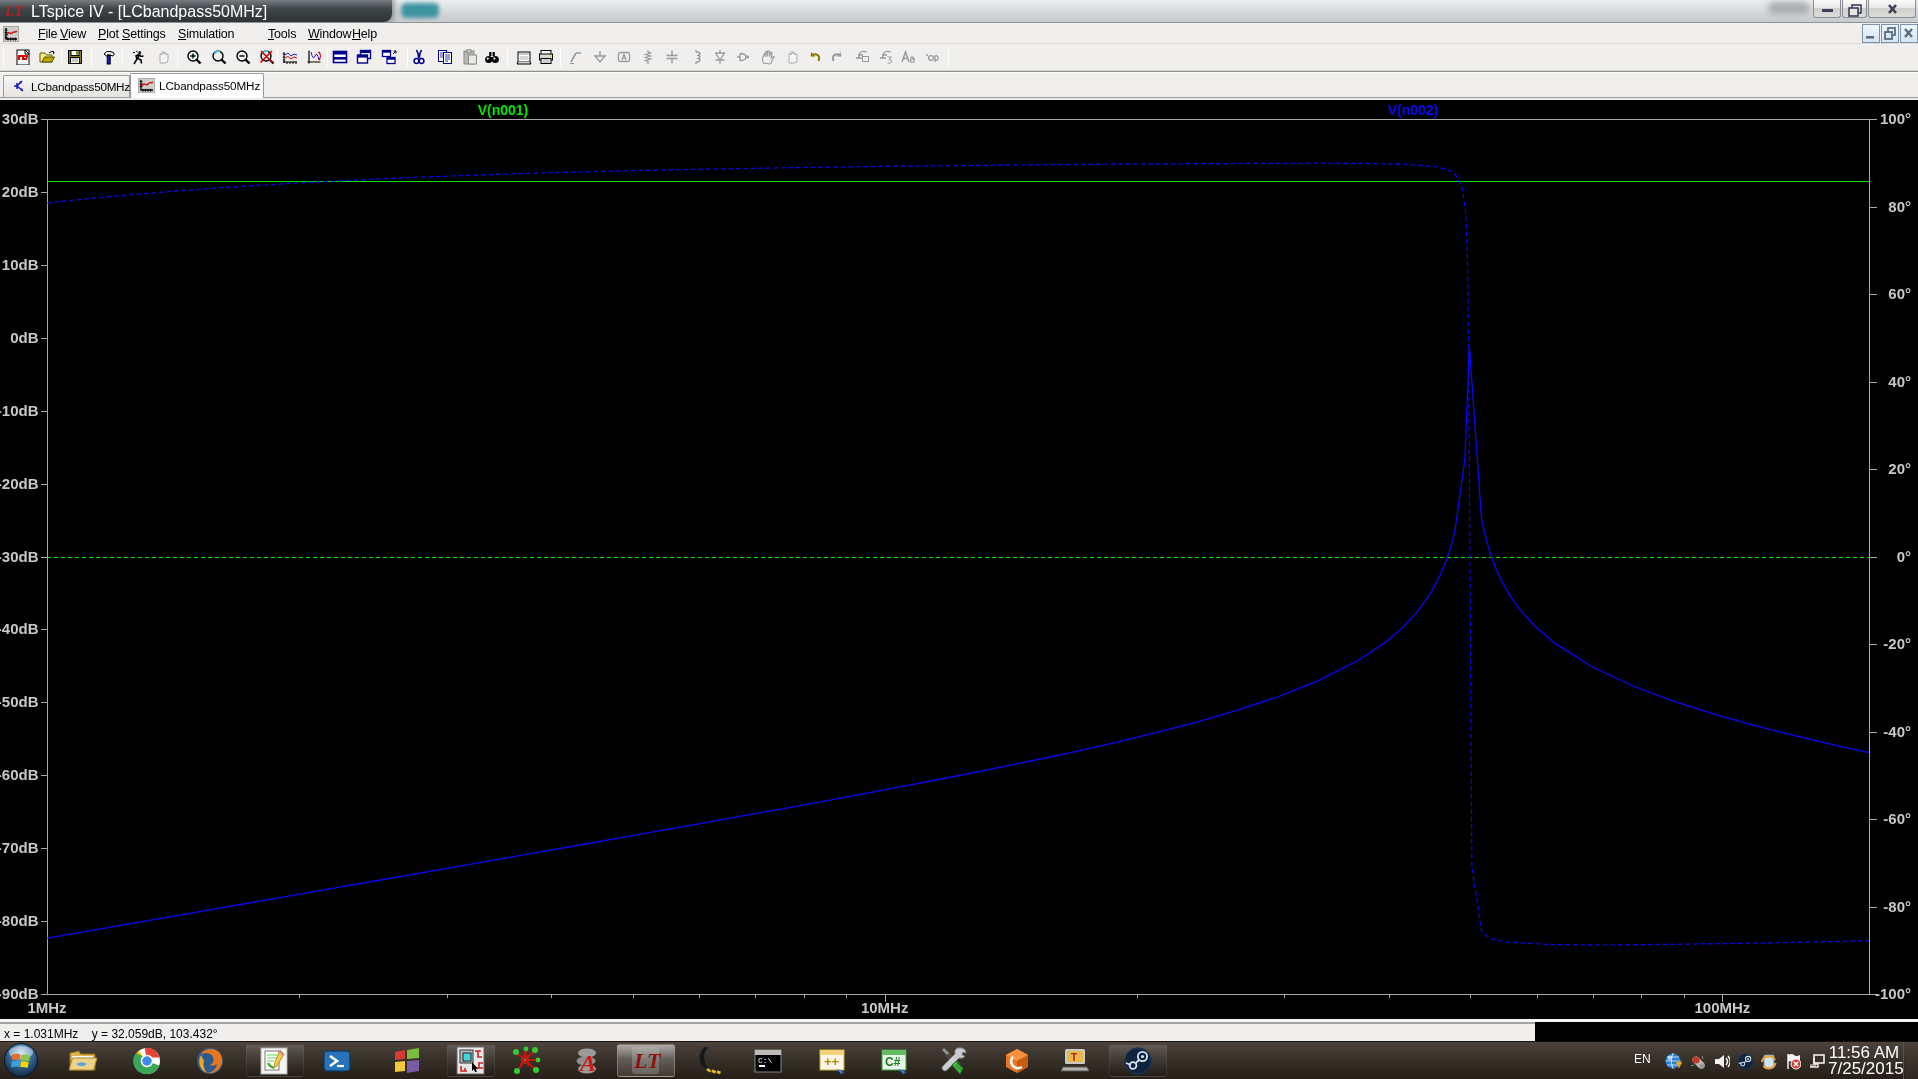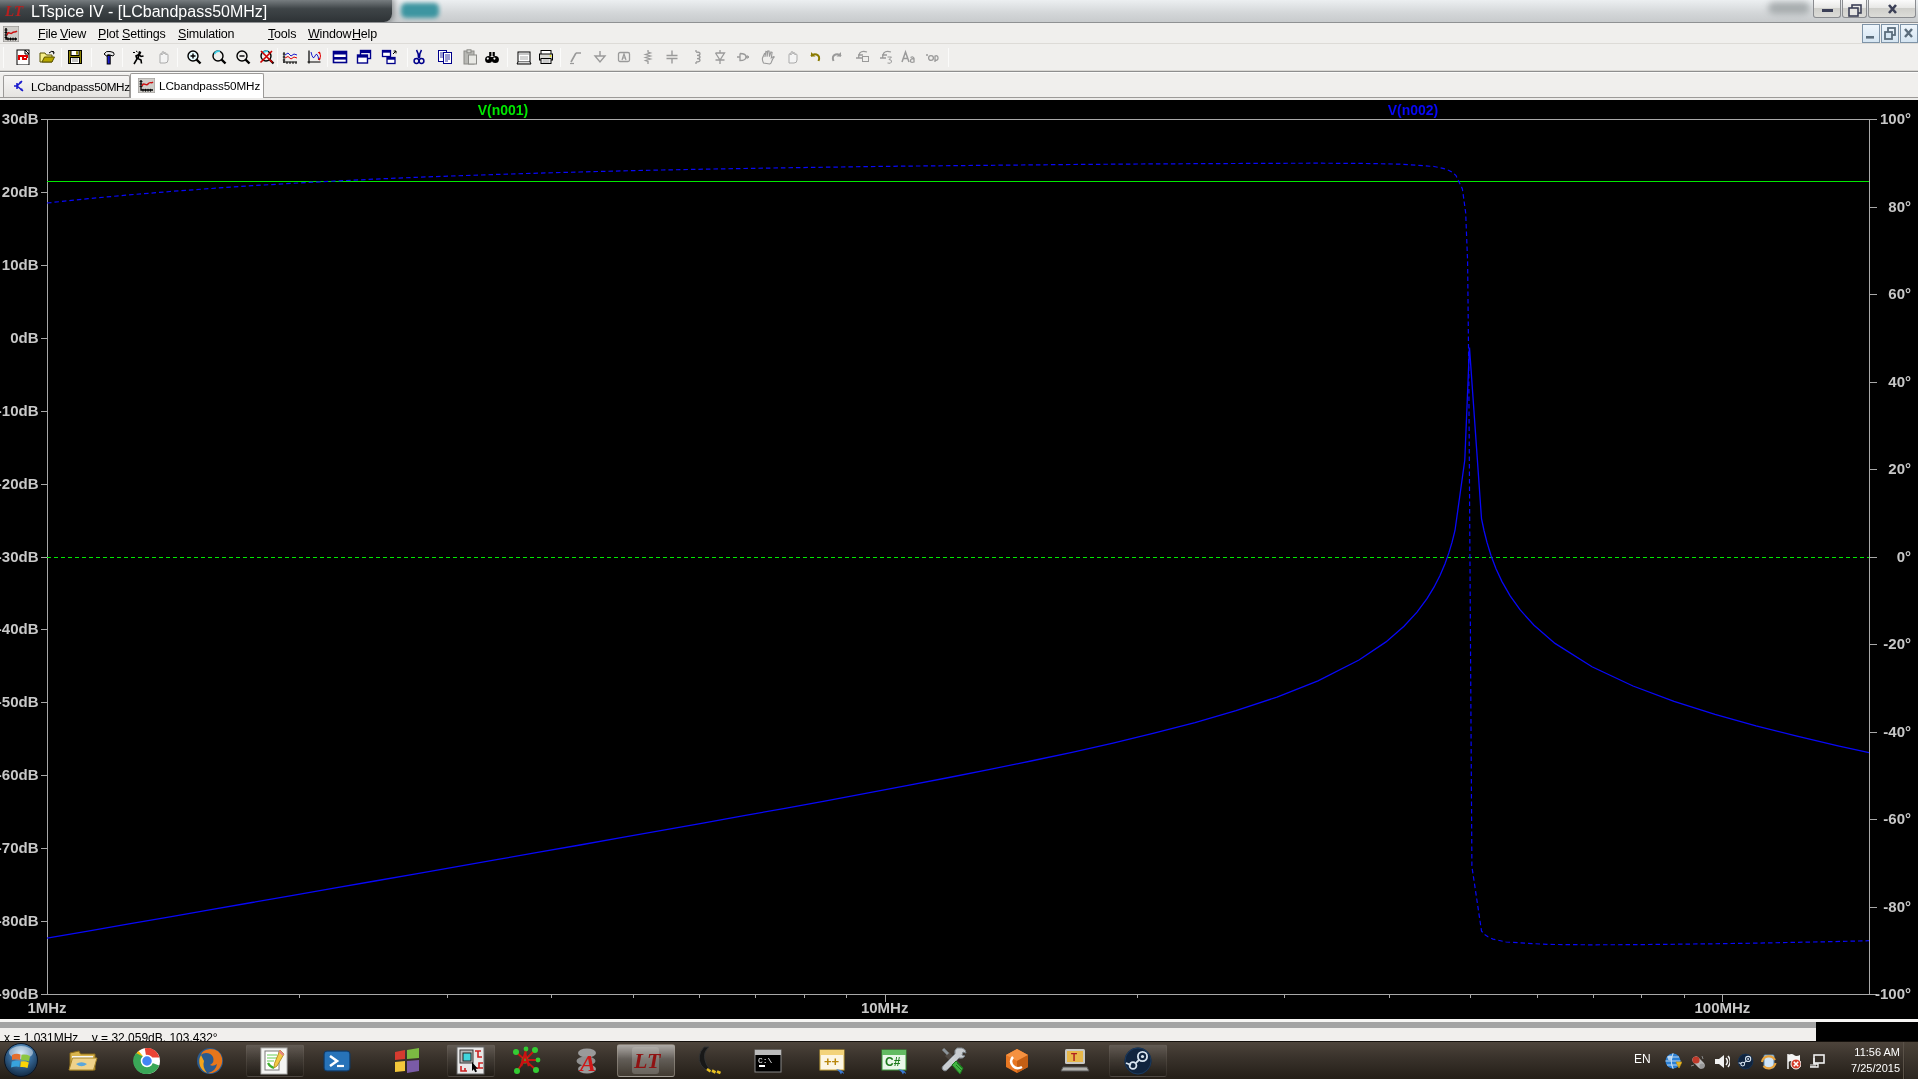--- a/index.html
+++ b/index.html
@@ -30,32 +30,32 @@
 #tabbar{position:absolute;left:0;top:71px;width:1918px;height:27px;background:#f0efed;
  border-top:1px solid #8e8e8e;box-shadow:inset 0 1px 0 #fbfbfa}
 #tabline{position:absolute;left:0;top:25px;width:1918px;height:1px;background:#9c9a98}
 .tab{position:absolute;font-size:11.7px;letter-spacing:-0.1px;color:#000}
 #tab1{position:absolute;left:3px;top:3px;width:127px;height:22px;background:linear-gradient(#f7f6f5,#e6e4e1);
  border:1px solid #9c9a98;border-bottom:none;border-top-left-radius:2px;border-top-right-radius:2px}
 #tab2{position:absolute;left:130px;top:1px;width:134px;height:25px;background:#fff;
  border:1px solid #9c9a98;border-bottom:none;border-top-left-radius:2px;border-top-right-radius:2px}
 #pane{position:absolute;left:0;top:98px;width:1918px;height:921px;background:#000}
 #statusline{position:absolute;left:0;top:1019px;width:1918px;height:3px;background:#f6f5f3}
-#statusbar{position:absolute;left:0;top:1022px;width:1816px;height:19px;background:#f1efed;
- border-top:6px solid #a3a3a3;font-size:12px;color:#000}
+#statusbar{position:absolute;left:0;top:1022px;width:1535px;height:19px;background:#f1efed;
+ border-top:2px solid #a3a3a3;font-size:12px;color:#000}
 #taskbar{position:absolute;left:0;top:1041px;width:1918px;height:38px;
  background:linear-gradient(#4d443b,#3a332c 40%,#262019 95%);border-top:1px solid #15110d;overflow:hidden}
 .tbi{position:absolute;top:4px;width:30px;height:30px}
 .tbframe{position:absolute;top:2px;height:33px;border:1px solid #7a726636;border-radius:3px;
  background:linear-gradient(rgba(255,255,255,.14),rgba(255,255,255,.05) 45%,rgba(0,0,0,.12))}
 .tbframe.active{background:linear-gradient(rgba(255,255,255,.55),rgba(255,255,255,.22) 45%,rgba(130,120,105,.3));
  border:1px solid #a59d9288}
 .trayico{position:absolute;top:11px;width:17px;height:17px}
 #clock{position:absolute;left:1828px;top:3px;width:72px;height:32px;color:#fff;
- font-size:11px;text-align:right;line-height:15.5px}
+ font-size:17px;text-align:center;line-height:15.5px}
 </style></head><body>
 <div id="titlebar">
     <div id="tdark"></div>
     <div id="tteal"></div>
     <div id="tblur"></div>
     <span class="abs" style="left:5px;top:3px"><svg width="24" height="16" viewBox="0 0 24 16" style="">
         <text x="0" y="13" font-size="15" font-weight="bold" font-style="italic" fill="#b82020" font-family="Liberation Serif,serif">LT</text>
       </svg></span>
     <span id="ttext">LTspice IV - [LCbandpass50MHz]</span>
     <div class="wbtn" style="left:1813px;width:28px"><svg width="27" height="17" viewBox="0 0 27 17" style="">

